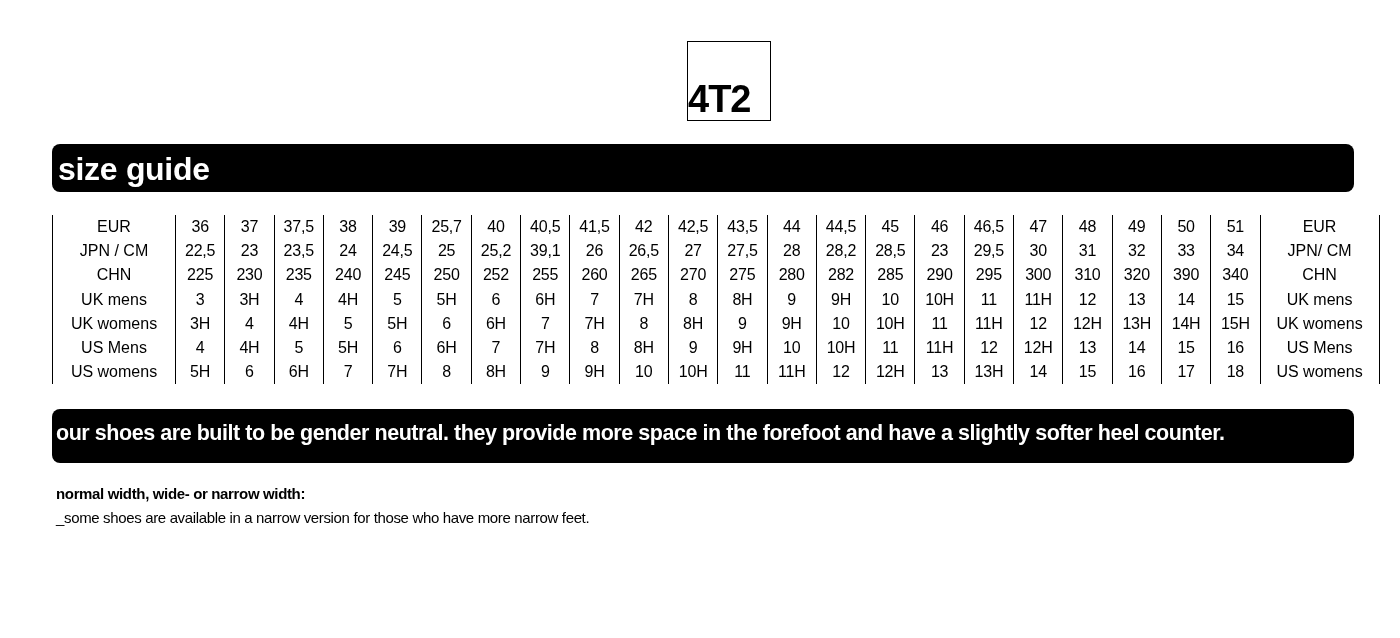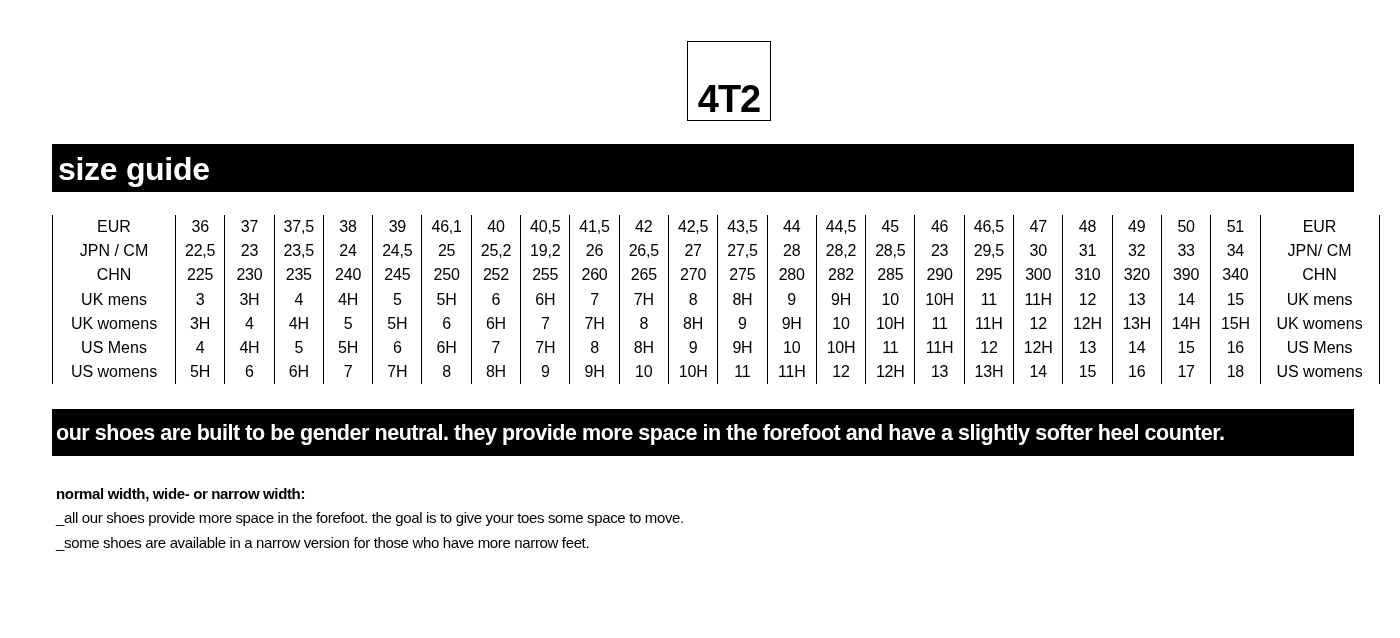--- a/index.html
+++ b/index.html
@@ -1,25 +1,25 @@
 <!DOCTYPE html>
 <html><head>
 <meta charset="utf-8">
 <style>
   html, body { margin: 0; padding: 0; background: #ffffff; }
   body { width: 1400px; height: 638px; position: relative; overflow: hidden;
          font-family: "Liberation Sans", sans-serif; color: #000; }
   .logo { position: absolute; left: 687px; top: 41px; width: 84px; height: 80px;
           border: 1.5px solid #000; box-sizing: border-box; }
-  .logo span { position: absolute; left: 0; right: 0; bottom: 2px; text-align: center;
+  .logo span { position: absolute; left: 0; right: 0; bottom: 2px; 
                font-weight: bold; font-size: 38px; letter-spacing: -1px; line-height: 1; }
   .banner { position: absolute; left: 52px; width: 1302px; background: #000; color: #fff;
-            font-weight: bold; box-sizing: border-box; white-space: nowrap; }
+            font-weight: bold; box-sizing: border-box; white-space: nowrap; border-radius: 8px; }
   .banner.title { top: 144px; height: 48px; font-size: 32px; line-height: 50px; padding-left: 6px; letter-spacing: -0.3px; }
-  .banner.note { top: 409px; height: 47px; font-size: 21.5px; line-height: 49px; padding-left: 4px; letter-spacing: -0.45px; }
+  .banner.note { top: 409px; height: 54px; font-size: 21.5px; line-height: 49px; padding-left: 4px; letter-spacing: -0.45px; }
   table.sizes { position: absolute; left: 52px; top: 215px; border-collapse: collapse;
                 font-size: 16px; table-layout: fixed; }
   table.sizes td { text-align: center; height: 24.2px; padding: 0; line-height: 24px;
                    border-left: 1.5px solid #000; white-space: nowrap; }
   table.sizes td:last-child { border-right: 1.5px solid #000; }
   table.sizes td.label { width: 122px; margin-left: 40px; }
   table.sizes td.label.right { width: 118px; }
   table.sizes td.val { width: 48.3px; letter-spacing: -0.2px; }
   .info { position: absolute; left: 56px; top: 482px; font-size: 15px; line-height: 24.3px; letter-spacing: -0.35px; }
   .info .heading { font-weight: bold; }
@@ -35,21 +35,21 @@
 
 <table class="sizes">
   <tbody id="size-tbody">
       <tr>
         <td class="label">EUR</td>
         <td class="val">36</td>
         <td class="val">37</td>
         <td class="val">37,5</td>
         <td class="val">38</td>
         <td class="val">39</td>
-        <td class="val">46,1</td>
+        <td class="val">25,7</td>
         <td class="val">40</td>
         <td class="val">40,5</td>
         <td class="val">41,5</td>
         <td class="val">42</td>
         <td class="val">42,5</td>
         <td class="val">43,5</td>
         <td class="val">44</td>
         <td class="val">44,5</td>
         <td class="val">45</td>
         <td class="val">46</td>
@@ -63,21 +63,21 @@
       </tr>
       <tr>
         <td class="label">JPN / CM</td>
         <td class="val">22,5</td>
         <td class="val">23</td>
         <td class="val">23,5</td>
         <td class="val">24</td>
         <td class="val">24,5</td>
         <td class="val">25</td>
         <td class="val">25,2</td>
-        <td class="val">19,2</td>
+        <td class="val">39,1</td>
         <td class="val">26</td>
         <td class="val">26,5</td>
         <td class="val">27</td>
         <td class="val">27,5</td>
         <td class="val">28</td>
         <td class="val">28,2</td>
         <td class="val">28,5</td>
         <td class="val">23</td>
         <td class="val">29,5</td>
         <td class="val">30</td>
@@ -217,15 +217,14 @@
         <td class="val">18</td>
         <td class="label right">US womens</td>
       </tr>
     </tbody>
 </table>
 
 <div class="banner note">our shoes are built to be gender neutral. they provide more space in the forefoot and have a slightly softer heel counter.</div>
 
 <div class="info">
   <div class="heading">normal width, wide- or narrow width:</div>
-  <div>_all our shoes provide more space in the forefoot. the goal is to give your toes some space to move.</div>
   <div>_some shoes are available in a narrow version for those who have more narrow feet.</div>
 </div>
 
 </body></html>

